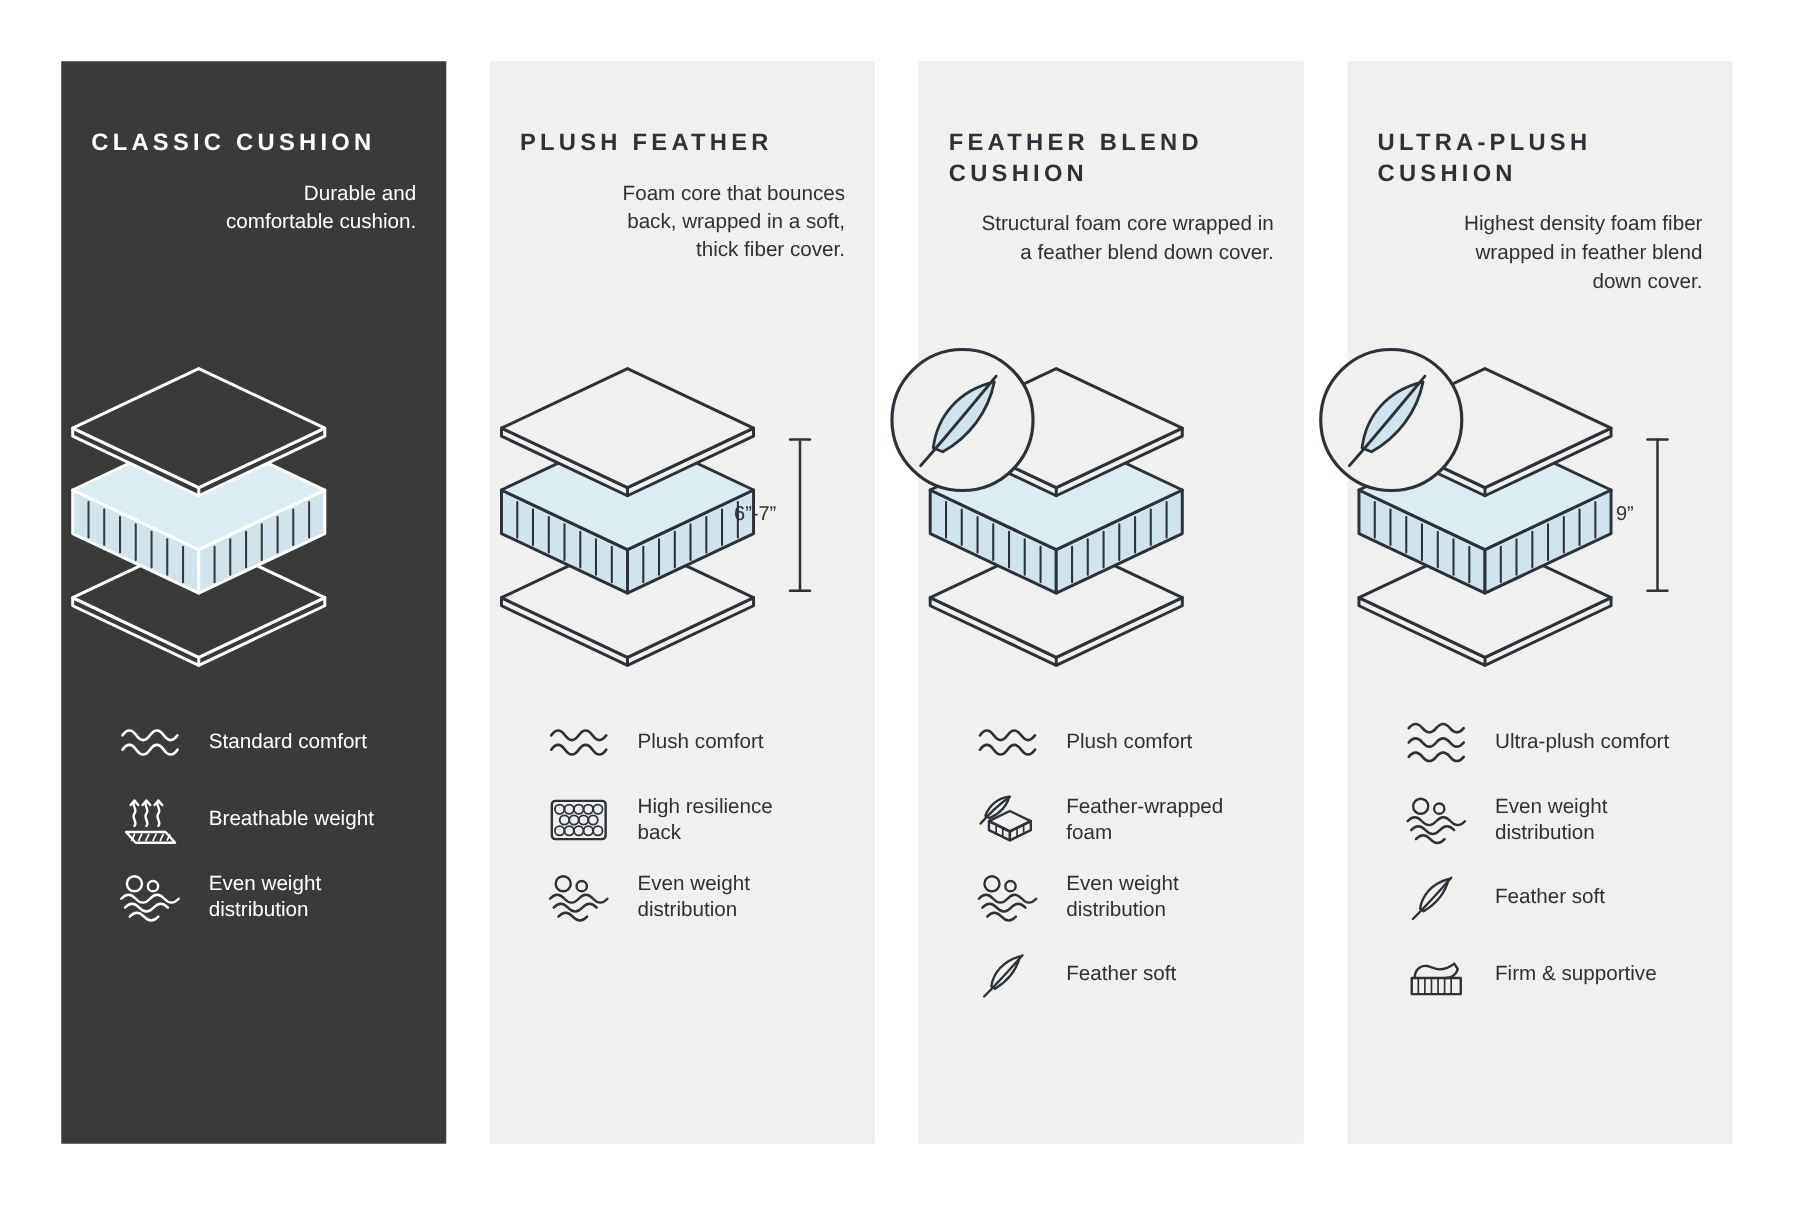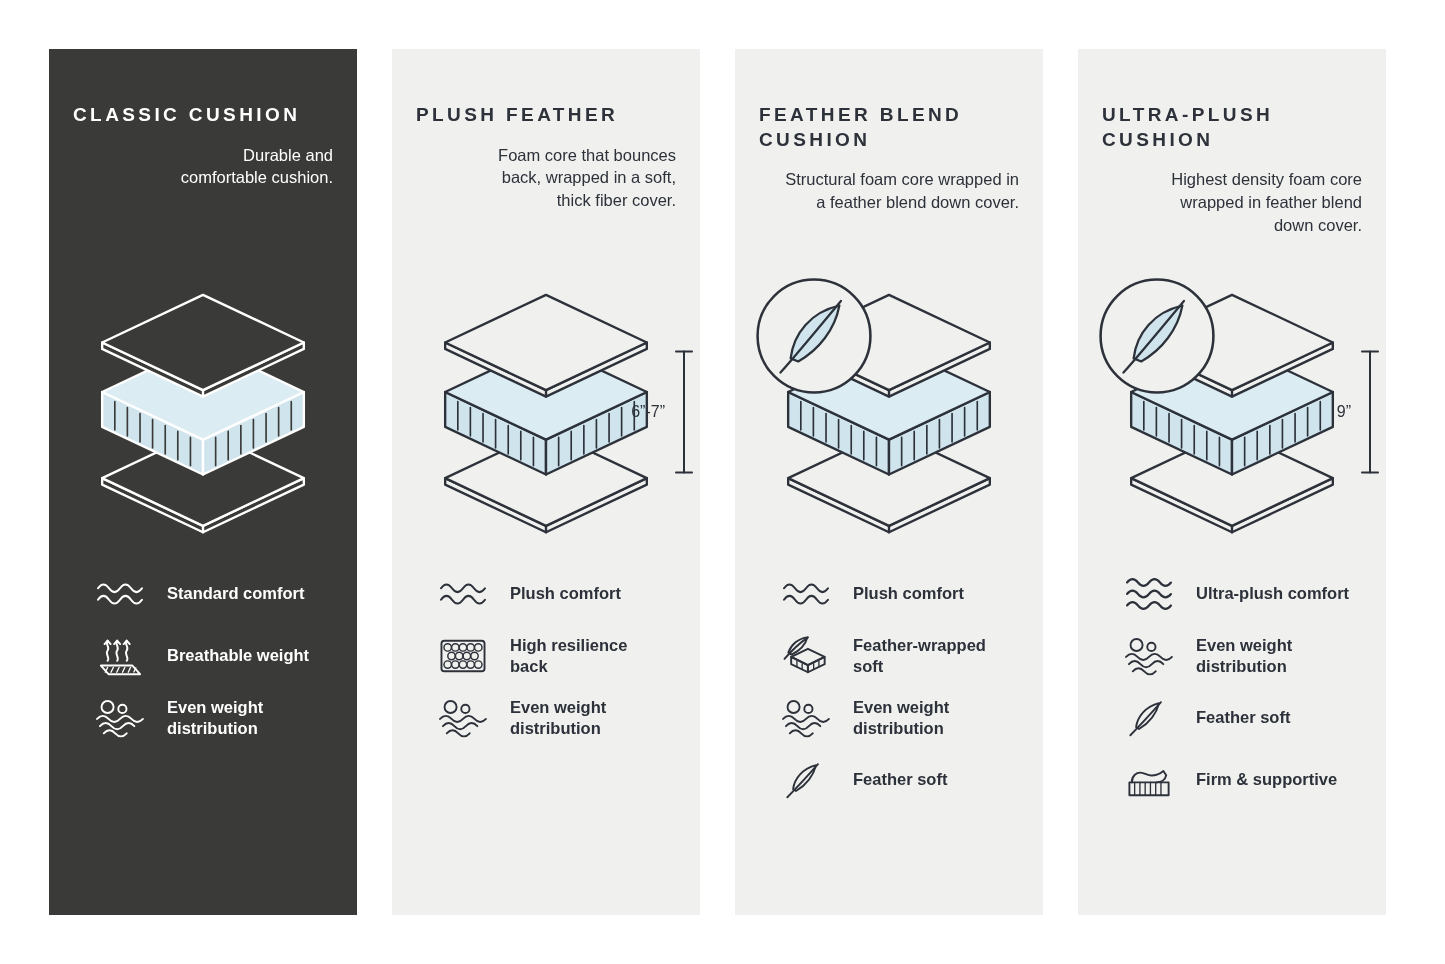--- a/index.html
+++ b/index.html
@@ -22,21 +22,21 @@
 
   .panel-header{height:230px;padding:54px 24px 0;}
   .panel-title{
     margin:0 0 16px;font-size:19px;font-weight:700;letter-spacing:3.4px;
     text-align:left;line-height:1.3;white-space:pre-line;
   }
   .panel-desc{
     margin:0;font-size:16.5px;line-height:1.38;text-align:right;white-space:pre-line;
   }
 
-  .illu-area{height:292px;display:flex;justify-content:center;}
+  .illu-area{height:292px;display:flex;justify-content:flex-start;}
   .illu-inner{position:relative;width:220px;height:242px;margin-top:14px;}
   .cushion svg{display:block;width:220px;height:auto;}
   .c-bg{fill:var(--panel-bg);}
   .f-top{fill:var(--foam-top);}
   .f-side{fill:var(--foam);}
   .hatch{stroke:var(--hatch);stroke-width:1.8;fill:none;}
 
   .badge{position:absolute;left:-26px;top:-18px;width:122px;height:122px;}
   .badge svg{width:100%;height:100%;display:block;}
   .badge-circle{fill:var(--panel-bg);}
@@ -44,21 +44,21 @@
 
   .measure{position:absolute;right:-40px;top:56px;display:flex;align-items:center;gap:7px;}
   .measure svg{width:24px;height:126px;display:block;}
   .measure-label{font-size:16px;white-space:nowrap;}
 
   .features{list-style:none;margin:0;padding:0 14px 0 44px;display:flex;flex-direction:column;gap:16px;}
   .feature{display:flex;align-items:center;gap:20px;min-height:46px;}
   .icon{flex:0 0 54px;display:flex;align-items:center;justify-content:center;}
   .icon svg{width:54px;height:44px;display:block;}
   .occl{fill:var(--panel-bg);}
-  .flabel{font-size:16.5px;line-height:1.3;white-space:pre-line;font-weight:bold;}
+  .flabel{font-size:16.5px;line-height:1.3;white-space:pre-line;}
 </style>
 </head>
 <body>
 
 <main class="board">
 
   <section class="panel panel--dark">
     <header class="panel-header">
       <h2 class="panel-title">CLASSIC CUSHION</h2>
       <p class="panel-desc">Durable and
@@ -280,21 +280,21 @@
                 <polygon points="30,15.5 47.5,24 30,32.5 12.5,24"></polygon>
                 <polygon points="12.5,24 30,32.5 30,40 12.5,31.5"></polygon>
                 <polygon points="47.5,24 30,32.5 30,40 47.5,31.5"></polygon>
                 <path d="M18.5,28.5 v5.8 M24,31 v5.8 M36,31 v5.8 M41.5,28.5 v5.8" stroke-width="1.4"></path>
                 <path class="occl" d="M9.5,19.5 C12.5,11 20,4.5 29.5,3.5 C27.5,11 21.5,17.5 13,21.5 C11.8,20.8 10.6,20.2 9.5,19.5 Z"></path>
                 <path d="M5.5,26 C12,18.5 20.5,10 30,3.5"></path>
               </g>
             </svg>
           </span>
         <span class="flabel">Feather-wrapped
-soft</span>
+foam</span>
       </li>
       <li class="feature">
         <span class="icon">
             <svg viewBox="0 0 56 46">
               <g fill="none" stroke="currentColor" stroke-width="2" stroke-linecap="round" stroke-linejoin="round">
                 <circle cx="15" cy="11.5" r="6.3"></circle>
                 <circle cx="30.5" cy="13.5" r="4.3"></circle>
                 <path d="M4,24 q6,-6.5 12,0 t12,0 t12,0 t12,0"></path>
                 <path d="M7,31.5 q6,-6.5 12,0 t12,0 t12,0"></path>
                 <path d="M11,39 q6,-6.5 12,0 t12,0"></path>
@@ -315,21 +315,21 @@
           </span>
         <span class="flabel">Feather soft</span>
       </li>
     </ul>
   </section>
 
   <section class="panel panel--light">
     <header class="panel-header">
       <h2 class="panel-title">ULTRA-PLUSH
 CUSHION</h2>
-      <p class="panel-desc">Highest density foam core
+      <p class="panel-desc">Highest density foam fiber
 wrapped in feather blend
 down cover.</p>
     </header>
     <div class="illu-area">
       <div class="illu-inner">
         <div class="cushion">
             <svg viewBox="0 0 240 264">
               <g fill="none" stroke="currentColor" stroke-width="2.6" stroke-linejoin="round" stroke-linecap="round">
                 <path class="c-bg" d="M10,202 L10,209 L120,261 L230,209 L230,202 L120,254 Z"></path>
                 <polygon class="c-bg" points="120,150 230,202 120,254 10,202"></polygon>

